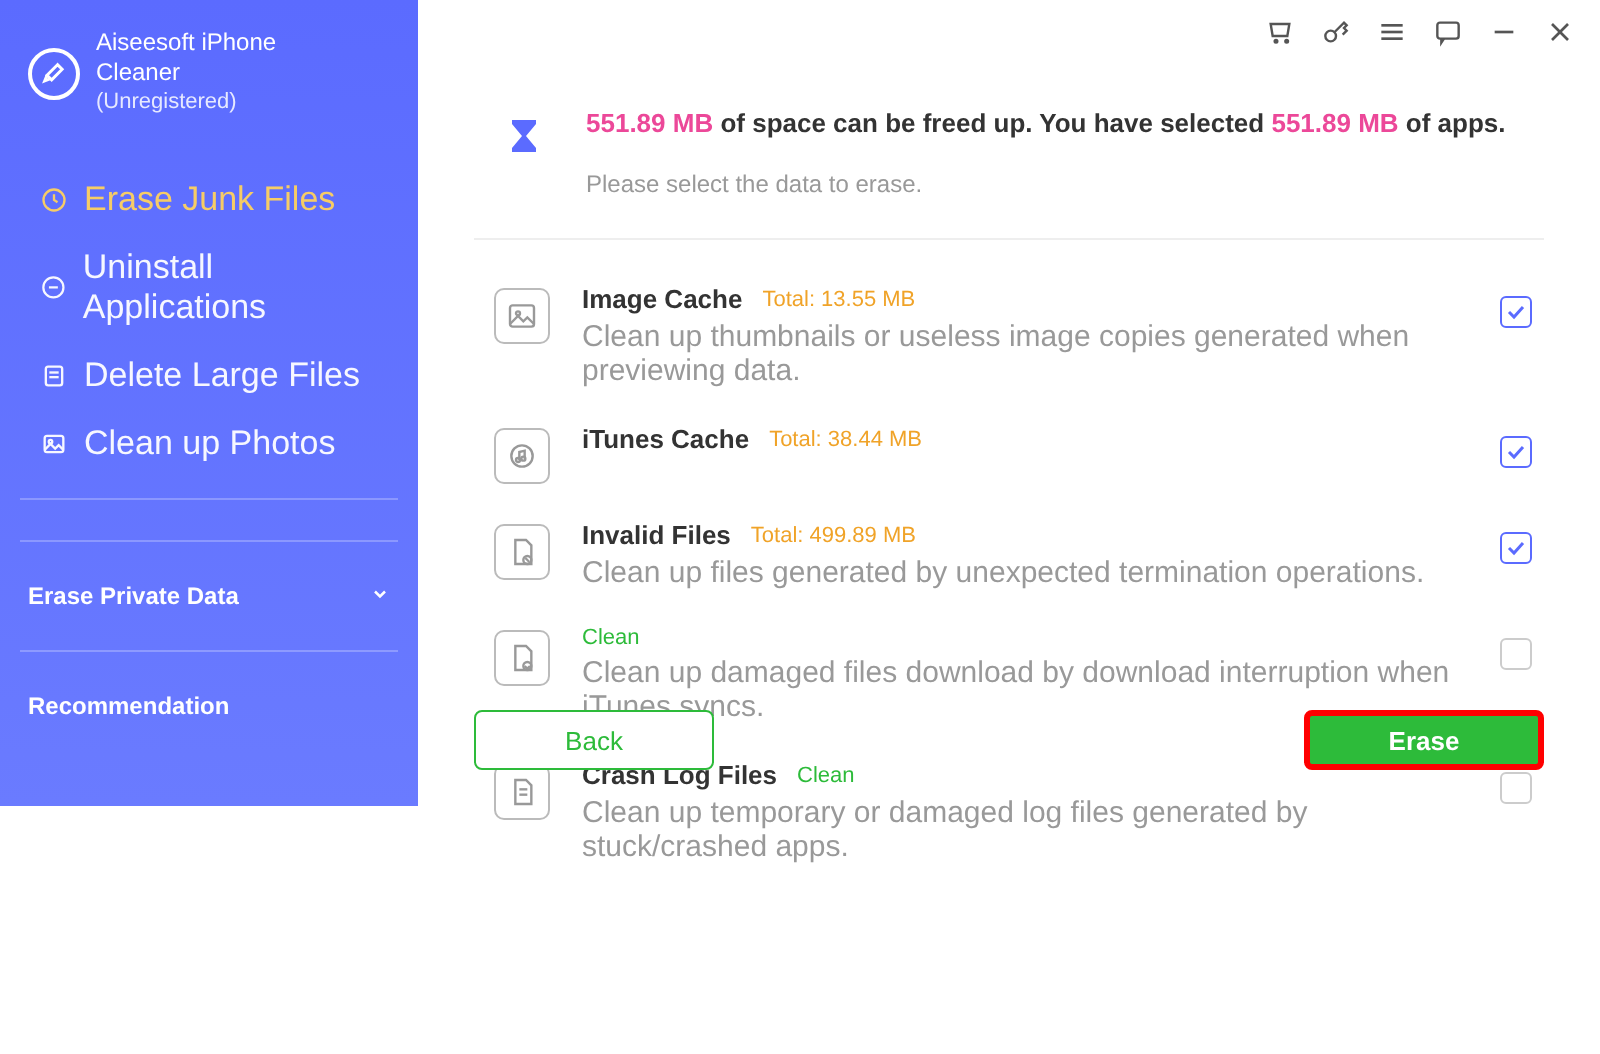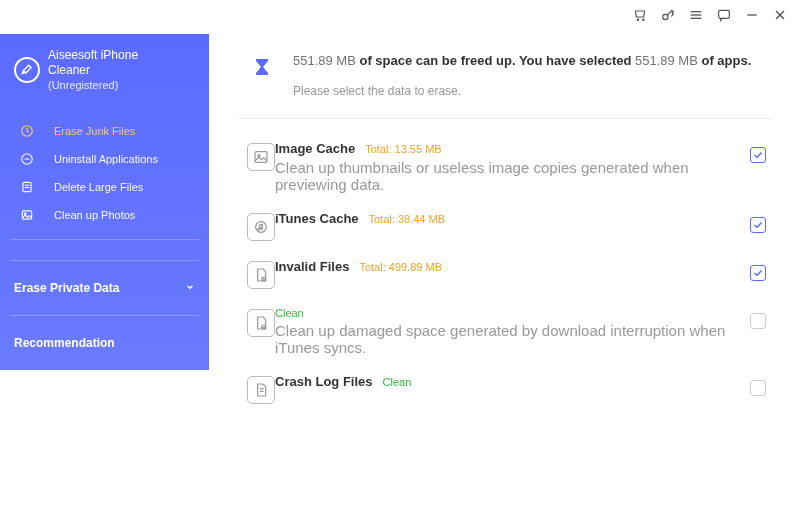--- a/index.html
+++ b/index.html
@@ -1,44 +1,44 @@
 <!DOCTYPE html>
 <html><head>
 <meta charset="utf-8">
 <style>
 * { box-sizing: border-box; margin: 0; padding: 0; font-family: -apple-system, "Segoe UI", Arial, sans-serif; }
 html, body { width: 800px; height: 527px; overflow: hidden; background: #fff; }
-.app { display: flex; width: 800px; height: 403px; align-items: center; }
+.app { display: flex; width: 800px; height: 403px; }
 .sidebar { width: 209px; background: linear-gradient(180deg, #5b6bff 0%, #6a7bff 100%); color: #fff; padding: 10px 10px 10px 10px; display: flex; flex-direction: column; }
 .brand { display: flex; align-items: center; gap: 8px; padding: 4px 4px 10px 4px; }
 .brand-icon { width: 26px; height: 26px; border: 2px solid #fff; border-radius: 50%; display: flex; align-items: center; justify-content: center; }
 .brand-icon svg { width: 14px; height: 14px; }
 .brand-text { font-size: 12px; line-height: 15px; }
 .brand-sub { font-size: 11px; opacity: 0.85; }
 .device { margin-top: 6px; background: rgba(255,255,255,0.12); border: 1px solid rgba(255,255,255,0.35); border-radius: 16px; padding: 6px 10px; display: flex; align-items: center; justify-content: space-between; font-size: 12px; }
 .device-left { display: flex; align-items: center; gap: 6px; }
 .menu-section { margin-top: 14px; }
 .menu-header { display: flex; align-items: center; justify-content: space-between; font-size: 12px; font-weight: 600; padding: 6px 4px; cursor: pointer; }
-.menu-item { display: flex; align-items: center; gap: 20px; font-size: 11px; padding: 7px 4px 7px 10px; cursor: pointer; opacity: 0.95; }
+.menu-item { display: flex; align-items: center; gap: 8px; font-size: 17px; padding: 7px 4px 7px 10px; cursor: pointer; opacity: 0.95; }
 .menu-item.active { color: #ffd25e; }
 .menu-item .mi-icon { width: 14px; height: 14px; display: inline-flex; align-items: center; justify-content: center; }
 .menu-sep { height: 1px; background: rgba(255,255,255,0.25); margin: 10px 0; }
 .menu-plain { font-size: 12px; font-weight: 600; padding: 10px 4px; cursor: pointer; display:flex; justify-content:space-between; align-items:center;}
 .main { flex: 1; position: relative; padding: 0; }
 .titlebar { position: absolute; top: 8px; right: 12px; display: flex; gap: 12px; color: #555; }
 .titlebar span { width: 16px; height: 16px; display: inline-flex; align-items: center; justify-content: center; cursor: pointer; }
 .content { padding: 48px 28px 0 28px; }
 .summary { display: flex; align-items: flex-start; gap: 16px; padding: 6px 0 14px 10px; }
 .hourglass { width: 30px; height: 30px; display:flex; align-items:center; justify-content:center; }
 .summary-text { font-size: 13px; color: #333; }
-.summary-text .hl { color: #737373; font-weight: 400; }
+.summary-text .hl { color: #ec4899; font-weight: 700; }
 .summary-sub { font-size: 12px; color: #999; margin-top: 16px; }
 .hr { height: 1px; background: #eee; margin: 6px 0 18px 0; }
 .list { display: flex; flex-direction: column; gap: 18px; padding: 4px 6px 0 10px; }
-.row { display: flex; align-items: flex-start; }
+.row { display: flex; align-items: flex-start; gap: 16px; }
 .row-icon { width: 28px; height: 28px; border: 1.5px solid #bbb; border-radius: 5px; display:flex; align-items:center; justify-content:center; color:#888; flex-shrink:0; margin-top:2px;}
 .row-body { flex: 1; }
 .row-title { font-size: 13px; color: #333; font-weight: 600; display:flex; align-items:center; gap:10px;}
 .row-total { font-size: 11px; font-weight: 500; }
 .total-orange { color: #f0a328; }
 .total-green { color: #2dbb3a; }
 .row-desc { font-size: 15px; color: #999; margin-top: 3px; }
 .row-check { width: 16px; height: 16px; border: 1.5px solid #5b6bff; border-radius: 3px; display:flex; align-items:center; justify-content:center; cursor:pointer; margin-top:6px; flex-shrink:0;}
 .row-check.unchecked { border-color: #ccc; }
 .row-check svg { width: 12px; height: 12px; }
@@ -232,59 +232,69 @@
                 <path d="M7 3h8l4 4v14H7z"></path>
                 <circle cx="16" cy="18" r="3"></circle>
                 <line x1="14.5" y1="16.5" x2="17.5" y2="19.5"></line>
               </svg>
             </div>
           <div class="row-body">
             <div class="row-title">
                 <span>Invalid Files</span>
                 <span class="row-total total-orange">Total: 499.89 MB</span>
               </div>
+            <div class="row-desc">Clean up files generated by unexpected termination operations.</div>
           </div>
           <div class="row-check">
               <svg viewBox="0 0 24 24" fill="none" stroke="#5b6bff" stroke-width="3">
                 <polyline points="5 12 10 17 19 7"></polyline>
               </svg>
             </div>
         </div>
 
         <div class="row">
           <div class="row-icon">
               <svg width="16" height="16" viewBox="0 0 24 24" fill="none" stroke="#999" stroke-width="1.8">
                 <path d="M7 3h8l4 4v14H7z"></path>
                 <circle cx="16" cy="18" r="3"></circle>
                 <polyline points="14 18 16 20 18 18"></polyline>
               </svg>
             </div>
           <div class="row-body">
             <div class="row-title">
                 <span class="row-total total-green">Clean</span>
               </div>
-            <div class="row-desc">Clean up damaged space generated by download interruption when iTunes syncs.</div>
+            <div class="row-desc">Clean up damaged files download by download interruption when iTunes syncs.</div>
           </div>
           <div class="row-check unchecked"></div>
         </div>
 
         <div class="row">
           <div class="row-icon">
               <svg width="16" height="16" viewBox="0 0 24 24" fill="none" stroke="#999" stroke-width="1.8">
                 <path d="M7 3h8l4 4v14H7z"></path>
                 <line x1="10" y1="10" x2="16" y2="10"></line>
                 <line x1="10" y1="14" x2="16" y2="14"></line>
               </svg>
             </div>
           <div class="row-body">
             <div class="row-title">
                 <span>Crash Log Files</span>
                 <span class="row-total total-green">Clean</span>
               </div>
+            <div class="row-desc">Clean up temporary or damaged log files generated by stuck/crashed apps.</div>
           </div>
           <div class="row-check unchecked"></div>
         </div>
 
       </div>
     </div>
 
+    <div class="footer">
+      <div class="btn btn-back">
+          <span>Back</span>
+        </div>
+      <div class="btn btn-erase">
+          <span>Erase</span>
+        </div>
+    </div>
   </main>
 </div>
 
 </body></html>

